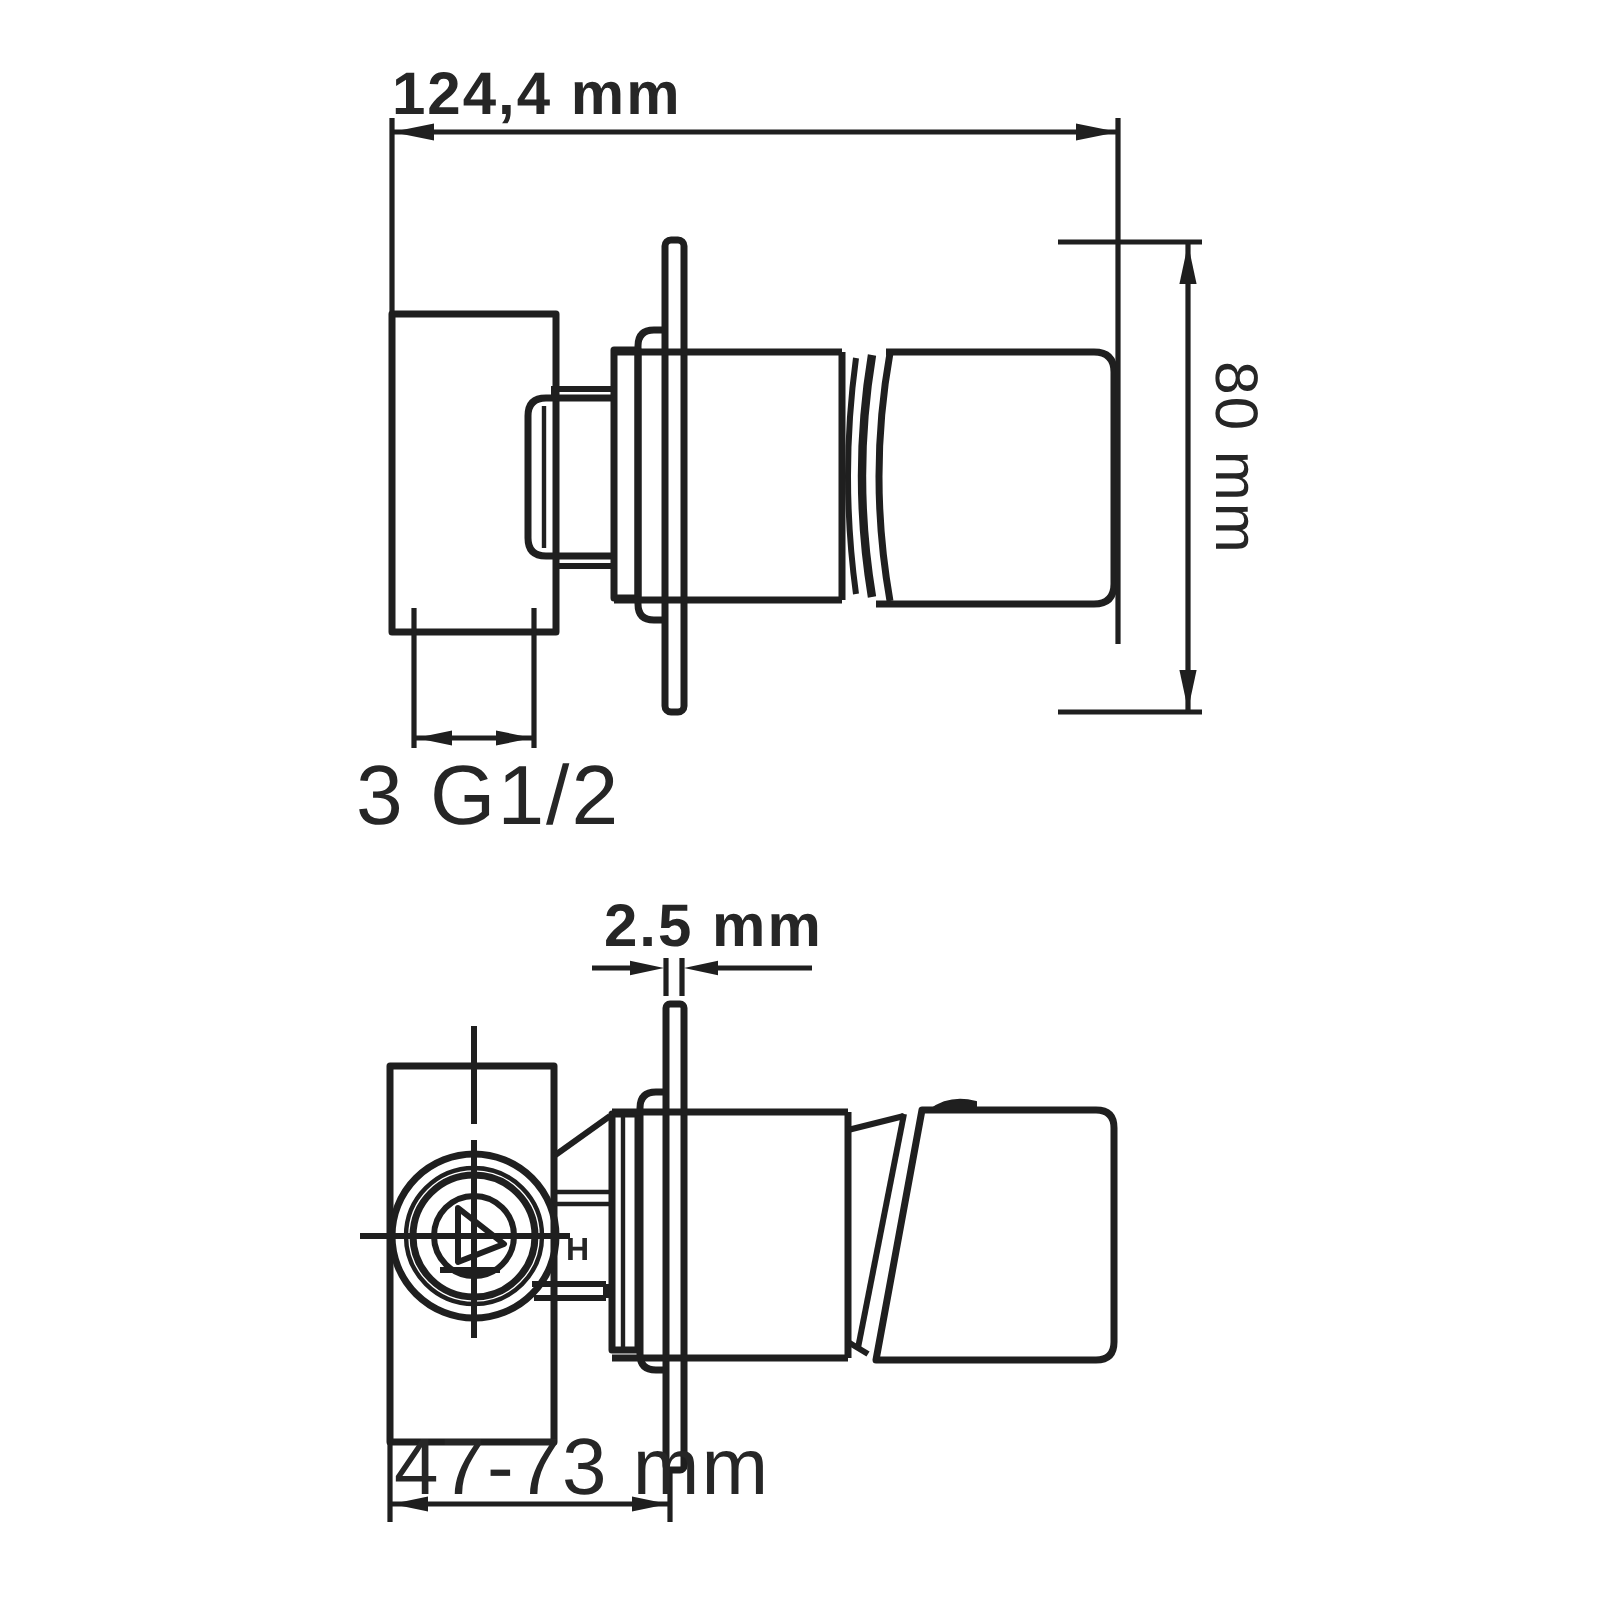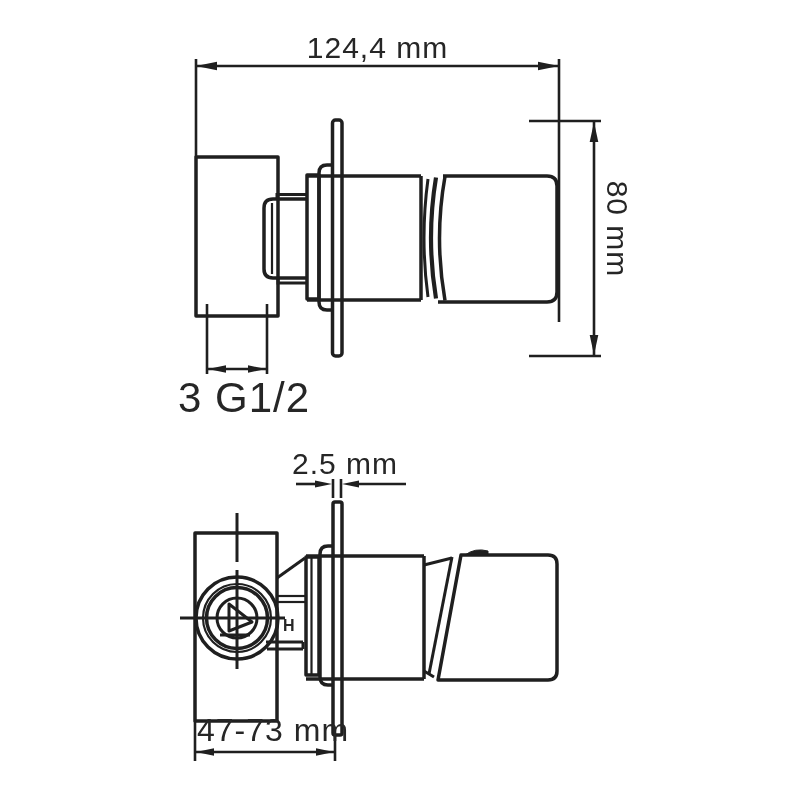--- a/index.html
+++ b/index.html
@@ -19,21 +19,21 @@
   .dim-label{
     position:absolute;
     color:var(--text);
     font-size:30px;
     font-weight:400;
     letter-spacing:1px;
     white-space:nowrap;
     line-height:1;
     user-select:none;
   }
-  .dim-label.center{text-align:center;}
+  .dim-label.center{font-weight:bold;}
   .rot90{transform:translate(-50%,-50%) rotate(90deg);}
   .hot-mark{
     position:absolute;
     color:var(--text);
     font-size:16px;
     font-weight:700;
     line-height:1;
   }
   
   .obj{stroke:var(--line);fill:none;stroke-width:3.5;stroke-linejoin:round;}
@@ -157,18 +157,18 @@
       <polygon class="arrow" points="334,752 316,748.2 316,755.8"></polygon>
     </g>
   </svg>
 
   <span class="dim-label center" style="left:196px;top:33px;width:363px;">124,4 mm</span>
 
   <span class="dim-label rot90" style="left:617px;top:229px;">80 mm</span>
 
   <span class="dim-label" style="left:178px;top:377px;font-size:42px;">3 G1/2</span>
 
-  <span class="dim-label center" style="left:292px;top:449px;width:100px;">2.5 mm</span>
+  <span class="dim-label center" style="left:302px;top:449px;width:100px;">2.5 mm</span>
 
-  <span class="dim-label" style="left:197px;top:714px;font-size:32px;">47-73 mm</span>
+  <span class="dim-label" style="left:197px;top:714px;font-size:40px;">47-73 mm</span>
 
   <span class="hot-mark" style="left:283px;top:618px;">H</span>
 </div>
 
 </body></html>

